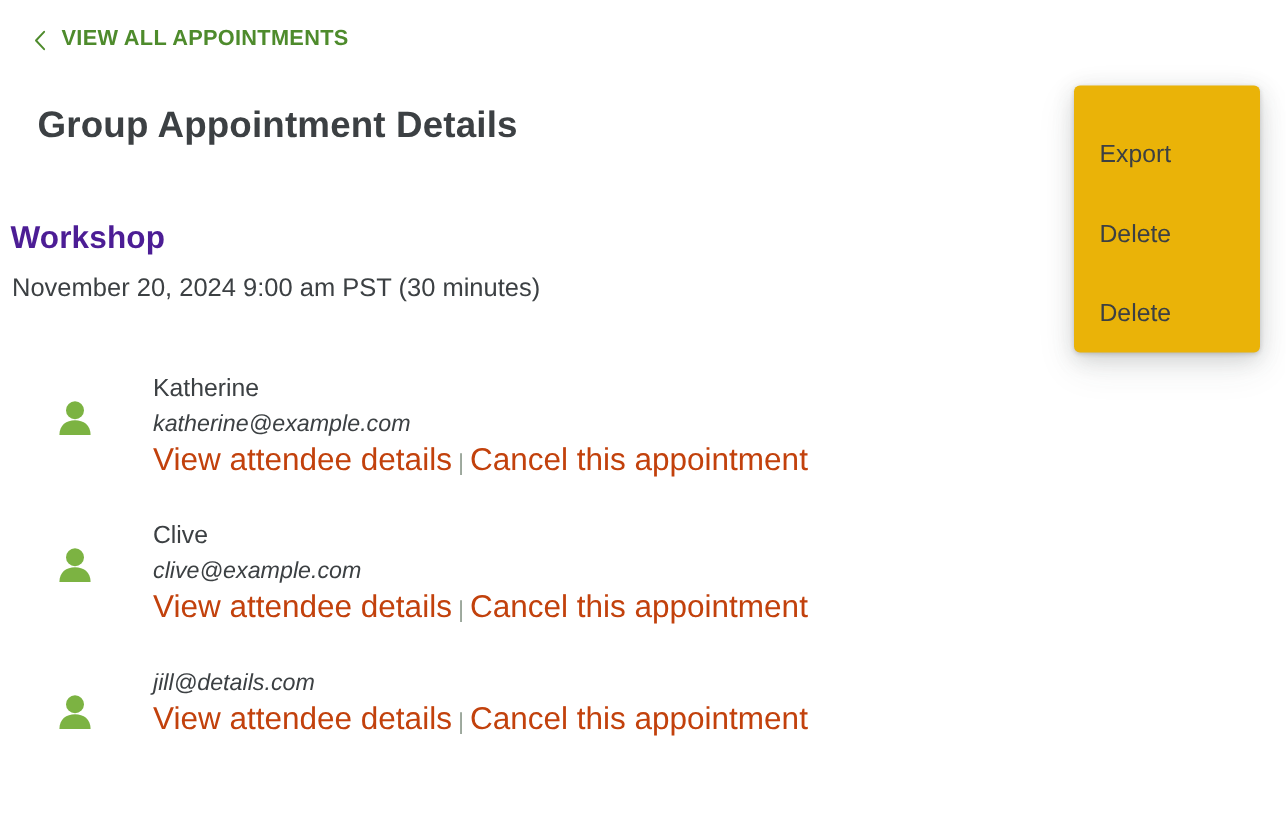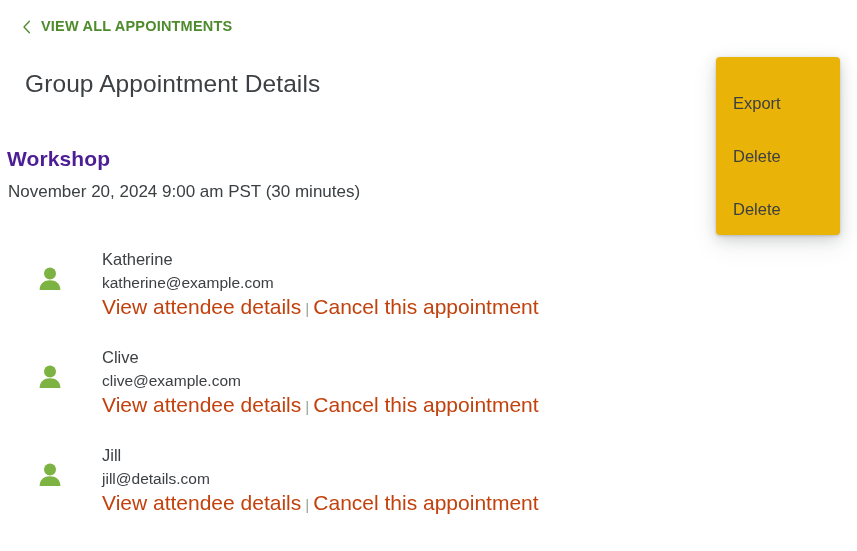--- a/index.html
+++ b/index.html
@@ -46,21 +46,21 @@
     color: #4E8B2C;
     white-space: nowrap;
   }
 
   
   .page-title {
     position: absolute;
     left: 25px;
     top: 70px;
     font-size: 24.5px;
-    font-weight: normal;
+    font-weight: bold;
     color: #3c4043;
     letter-spacing: 0.1px;
     white-space: nowrap;
   }
 
   
   .appt-name {
     position: absolute;
     left: 7px;
     top: 147px;
@@ -109,20 +109,21 @@
     font-size: 16.5px;
     color: #3c4043;
     line-height: 23px;
     white-space: nowrap;
   }
   .attendee-email {
     font-size: 15.5px;
     color: #3c4043;
     line-height: 24px;
     white-space: nowrap;
+    font-style: italic;
   }
   .attendee-actions {
     line-height: 24px;
     white-space: nowrap;
   }
   .attendee-actions a {
     font-size: 21px;
     color: #c2410c;
     text-decoration: none;
     cursor: pointer;
@@ -212,21 +213,20 @@
     </div>
 
     <div class="attendee">
       <span class="attendee-icon">
         <svg width="24" height="26" viewBox="0 0 24 26" aria-hidden="true">
           <circle cx="12" cy="7.5" r="6" fill="#7CB342"></circle>
           <path d="M1.6 24 C1.6 17.3 6.3 14.2 12 14.2 C17.7 14.2 22.4 17.3 22.4 24 Z" fill="#7CB342"></path>
         </svg>
       </span>
       <div class="attendee-body">
-        <div class="attendee-name">Jill</div>
         <div class="attendee-email">jill@details.com</div>
         <div class="attendee-actions">
           <a>View attendee details</a><span class="sep">|</span><a>Cancel this appointment</a>
         </div>
       </div>
     </div>
 
   </div>
 
   <div class="menu">

